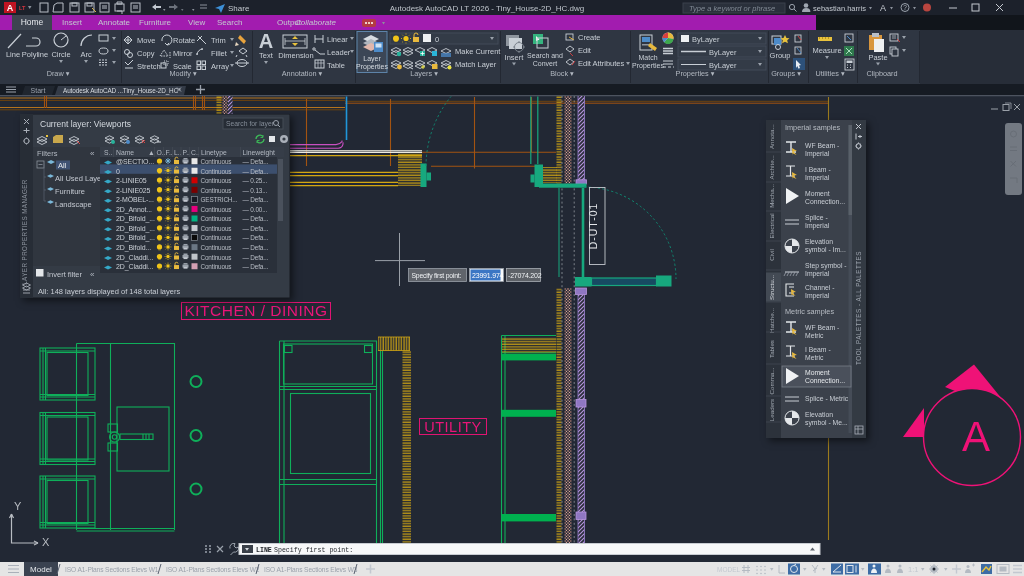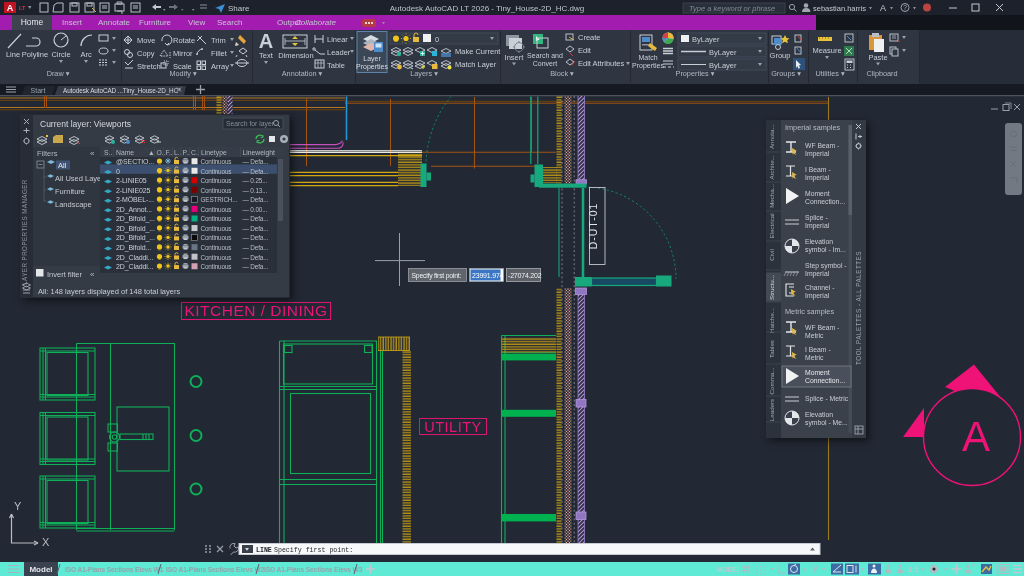--- a/index.html
+++ b/index.html
@@ -4,21 +4,21 @@
 <style>
 * { margin:0; padding:0; box-sizing:border-box; }
 html,body { width:1024px; height:576px; overflow:hidden; background:#11151b; }
 body { font-family:"Liberation Sans", sans-serif; position:relative; }
 .abs { position:absolute; }
 #titlebar { left:0; top:0; width:1024px; height:15px; background:#1c212b; color:#c4c9d0; }
 #menubar { left:0; top:15px; width:816px; height:15px; background:#a21caf; }
 #ribbon { left:0; top:30px; width:1024px; height:54px; background:#2f3642; }
 #filetabs { left:0; top:84px; width:1024px; height:11px; background:#161b23; }
 #canvas { left:0; top:95px; width:1024px; height:467px; background:#222834; }
-#bottombar { left:0; top:562px; width:1024px; height:14px; background:#5eead4;font-weight:bold; }
+#bottombar { left:0; top:562px; width:1024px; height:14px; background:#e5e5e5; }
 svg { display:block; }
 #draw-svg { position:absolute; left:0; top:0; }
 </style>
 </head>
 <body>
 
 <div class="abs" id="canvas"></div>
 <svg class="abs" id="draw-svg" width="1024" height="576" viewBox="0 0 1024 576" style="left:0;top:0;">
   <defs>
     <pattern id="ladder" width="4" height="2.6" patternUnits="userSpaceOnUse">

